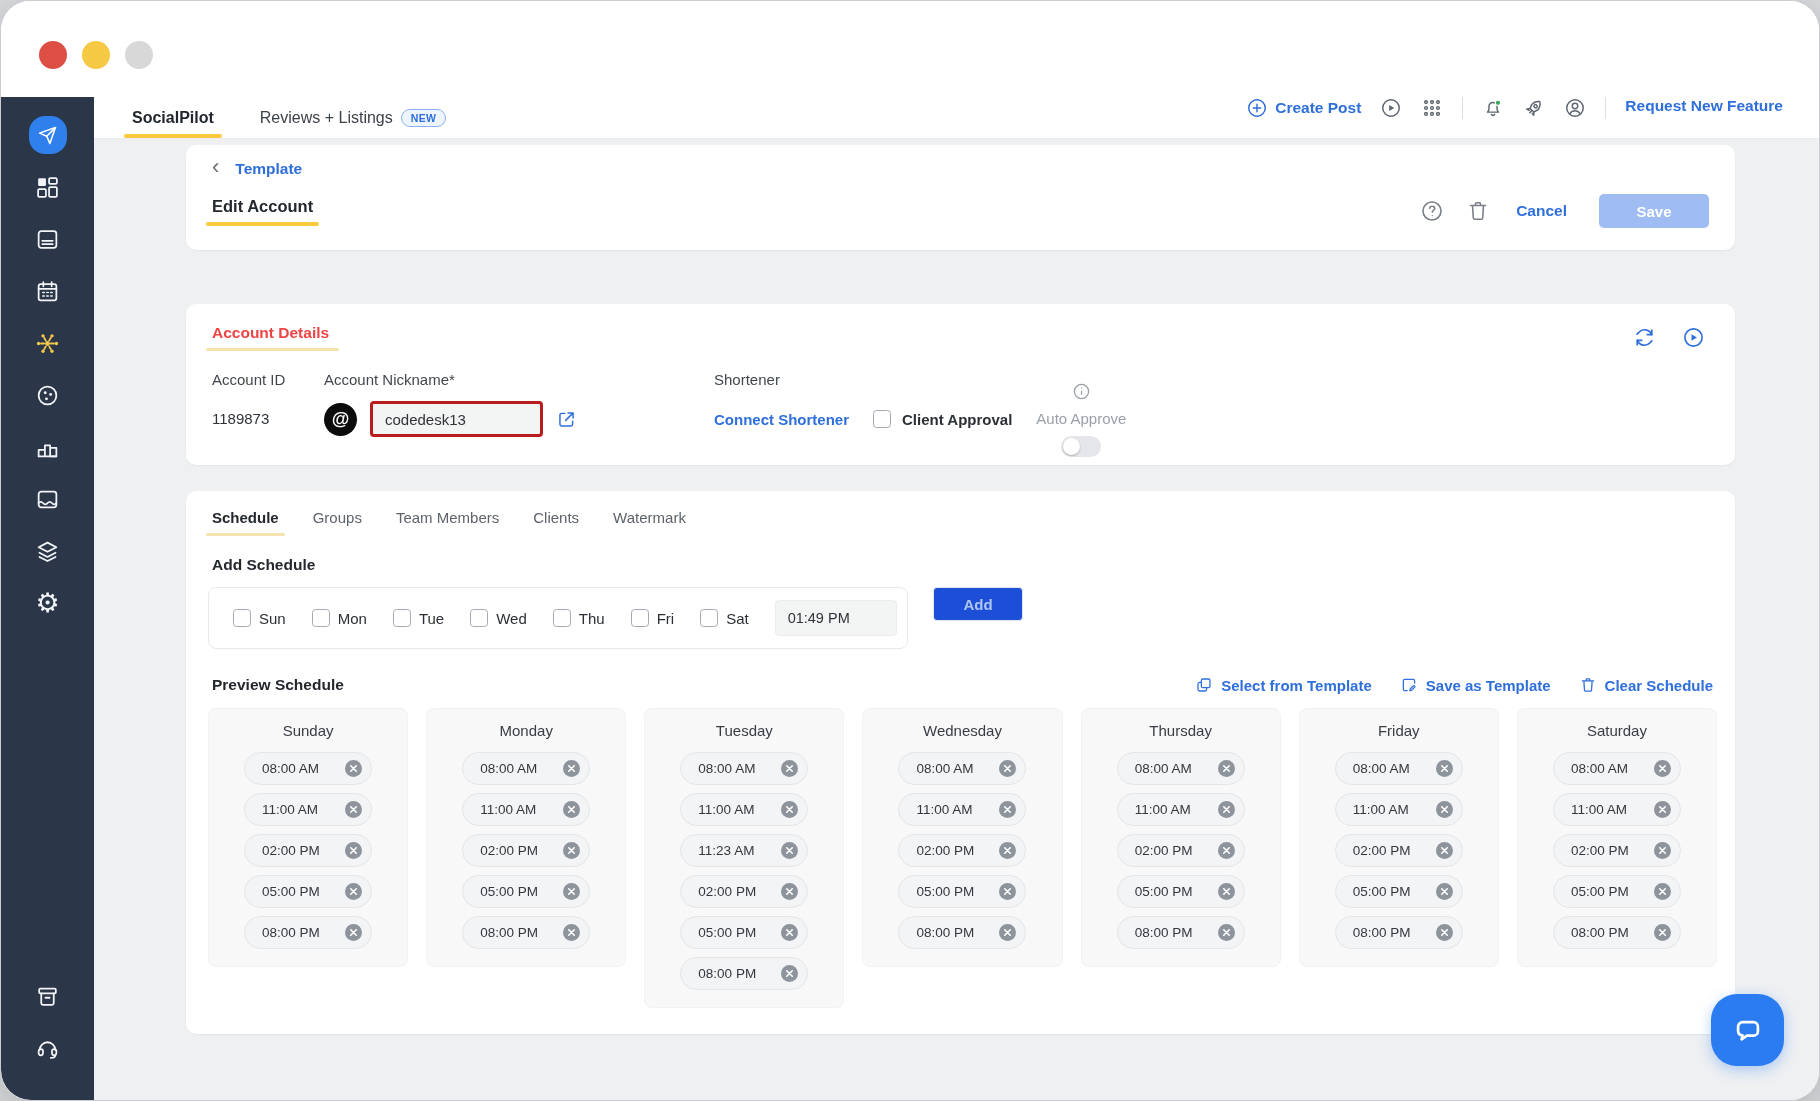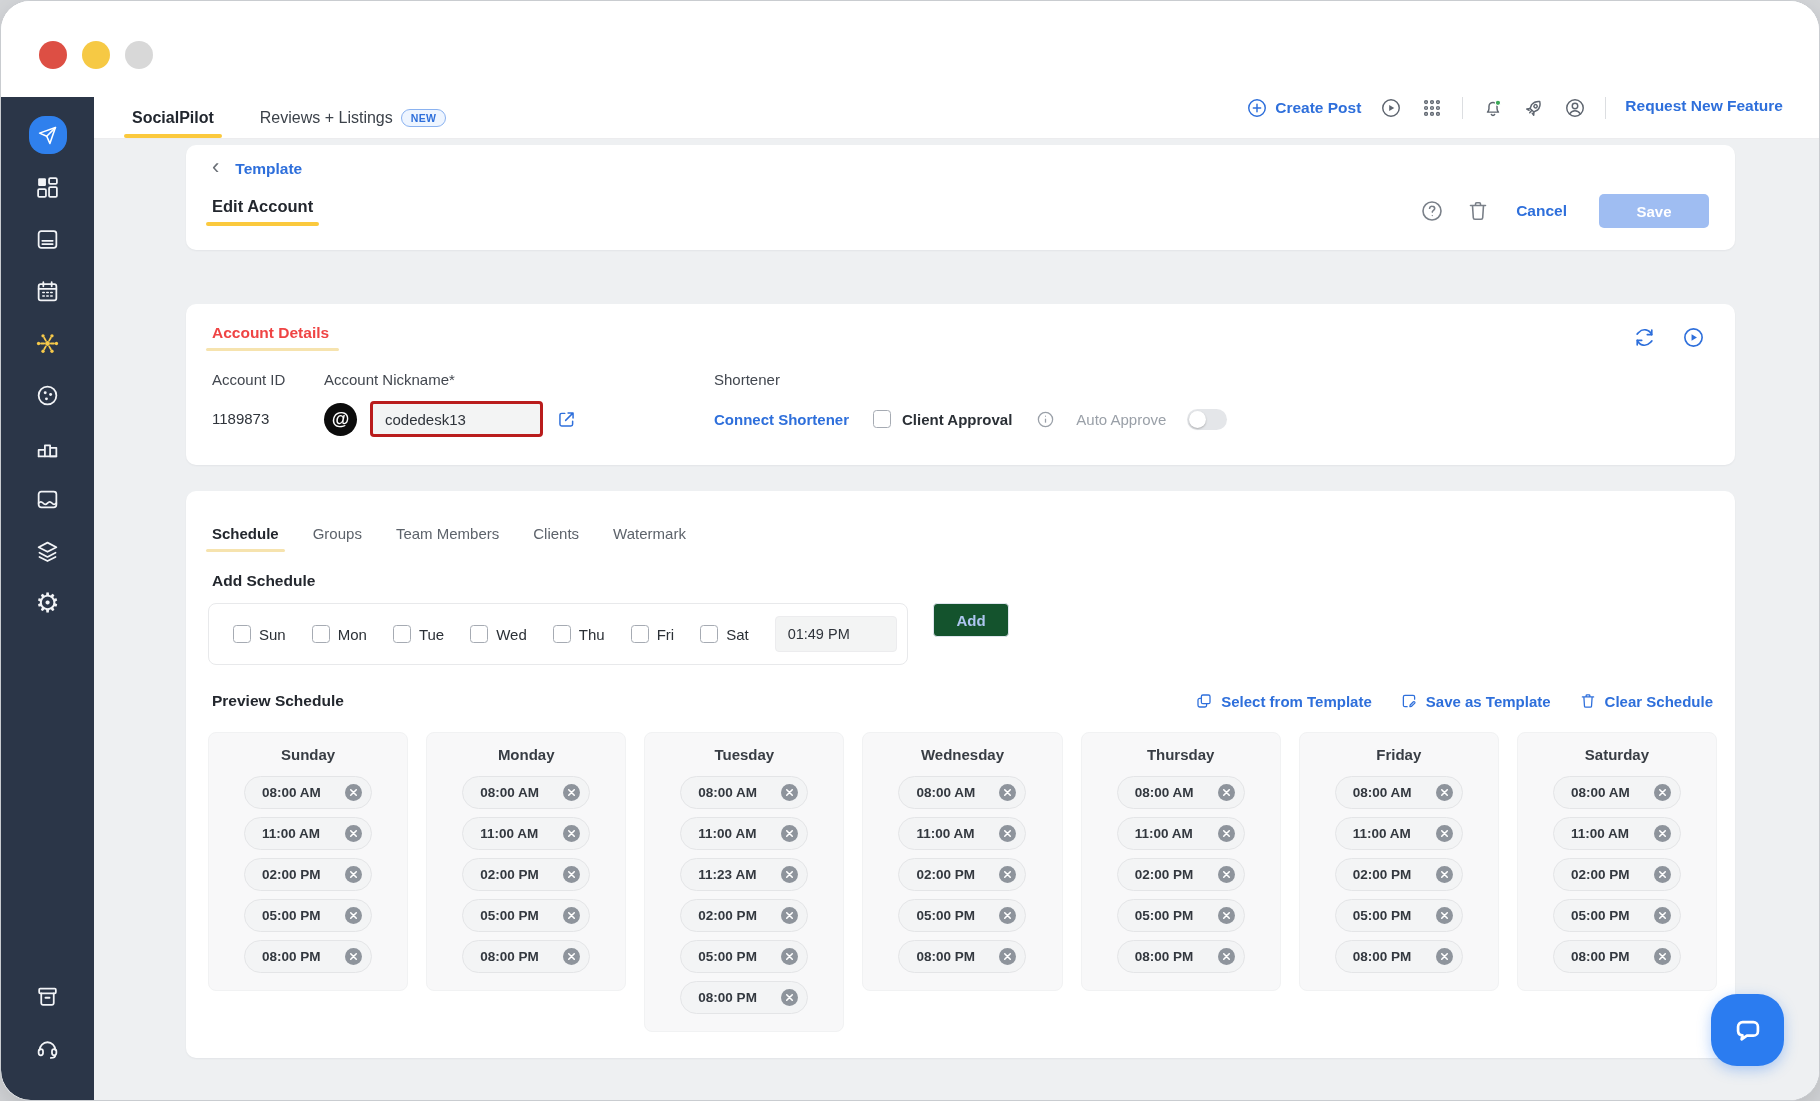--- a/index.html
+++ b/index.html
@@ -86,53 +86,53 @@
   .threads-badge { width:33px; height:33px; border-radius:50%; background:#0c0c0c; color:#fff;
                    display:flex; align-items:center; justify-content:center; font-size:18px; font-weight:bold; }
   .nick-input { width:173px; height:36px; background:#f3f4f4; border:3px solid #b91c1c; border-radius:4px;
                 padding:0 12px; font-size:15px; color:#2f343b; font-family:inherit; }
   .f-col-short { margin-left:34px; }
   .short-row { display:flex; align-items:center; gap:24px; height:36px; }
   .link { color:#2e6fdb; font-size:15px; font-weight:bold; cursor:pointer; white-space:nowrap; }
   .chk-wrap { display:flex; align-items:center; gap:11px; cursor:pointer; }
   .cb { width:18px; height:18px; border:1.6px solid #a6abb3; border-radius:3.5px; background:#fff; display:inline-block; }
   .chk-label { font-size:15px; font-weight:bold; color:#2b3036; white-space:nowrap; }
-  .auto-wrap { display:flex; align-items:center; gap:21px; }
+  .auto-wrap { display:flex; align-items:center; gap:9px;flex-direction:column; }
   .info-ico { width:19px; height:19px; stroke:#9aa0a8; fill:none; stroke-width:1.6; }
   .auto-label { font-size:15px; color:#9aa0a8; white-space:nowrap; }
   .toggle { width:40px; height:21px; border-radius:11px; background:#e4e6e9; position:relative; cursor:pointer; }
   .toggle .knob { position:absolute; left:2px; top:2px; width:17px; height:17px; border-radius:50%;
                   background:#fff; box-shadow:0 1px 2px rgba(0,0,0,.25); }
 
   
   .card-sched { padding:18px 18px 26px 22px; }
-  .stabs { display:flex; gap:34px; padding-left:4px;margin-top:16px; }
+  .stabs { display:flex; gap:34px; padding-left:4px; }
   .stab { font-size:15px; color:#5d636b; cursor:pointer; padding-bottom:10px; position:relative; }
   .stab.active { color:#23272e; font-weight:bold; }
   .stab.active::after { content:""; position:absolute; left:-6px; right:-6px; bottom:0; height:3px;
                         border-radius:2px; background:#f6e3ae; }
   .add-title { font-size:15.5px; font-weight:bold; color:#23272e; margin:20px 0 0 4px; }
   .sched-row { display:flex; margin-top:13px; }
   .sched-box { width:700px; height:62px; border:1px solid #e8e9eb; border-radius:8px;
                display:flex; align-items:center; padding:0 14px 0 24px; background:#fff; }
   .daychk { display:flex; align-items:center; gap:8px; margin-right:26px; cursor:pointer; }
   .daychk .dlbl { font-size:15px; color:#2b3036; }
   .time-input { margin-left:auto; width:122px; height:36px; background:#f3f4f4; border:1px solid #ececee;
                 border-radius:4px; padding:0 12px; font-size:14.5px; color:#2f343b; font-family:inherit; }
-  .add-btn { margin-left:25px; width:76px; height:34px; background:#14532d; border:1px solid #dfe5ee;
+  .add-btn { margin-left:25px; width:90px; height:34px; background:#1d4ed8; border:1px solid #dfe5ee;
              border-radius:4px; color:#aec6f0; font-size:15px; font-weight:bold; font-family:inherit; cursor:default; }
 
   .preview-row { display:flex; align-items:center; margin-top:27px; padding:0 4px; }
   .preview-title { font-size:15.5px; font-weight:bold; color:#23272e; }
   .tpl-actions { margin-left:auto; display:flex; align-items:center; gap:28px; }
   .tpl-link { display:flex; align-items:center; gap:8px; color:#2e6fdb; font-size:15px; font-weight:bold; cursor:pointer; }
   .tpl-ico { width:18px; height:18px; stroke:#2e6fdb; fill:none; stroke-width:1.7;
              stroke-linecap:round; stroke-linejoin:round; }
 
-  .columns { display:flex; gap:18px; margin-top:22px; align-items:flex-start;font-weight:bold; }
+  .columns { display:flex; gap:18px; margin-top:14px; align-items:flex-start; }
   .daycol { flex:1; background:#f8f8f9; border:1px solid #f1f2f3; border-radius:8px; padding:13px 14px 17px; }
   .dayhead { text-align:center; font-size:15px; color:#383d44; margin-bottom:13px; }
   .pill { width:128px; height:33px; margin:0 auto 8px; background:#f3f4f5; border:1px solid #e4e5e7;
           border-radius:17px; display:flex; align-items:center; padding:0 9px 0 17px;gap:12px; }
   .pill:last-child { margin-bottom:0; }
   .ptime { font-size:13.5px; color:#33383f; flex:1; }
   .pX { background:none; border:none; padding:0; width:17px; height:17px; cursor:pointer; display:flex; }
 
   
   .chat-fab { position:absolute; right:35px; bottom:34px; width:73px; height:72px; border-radius:26px;

